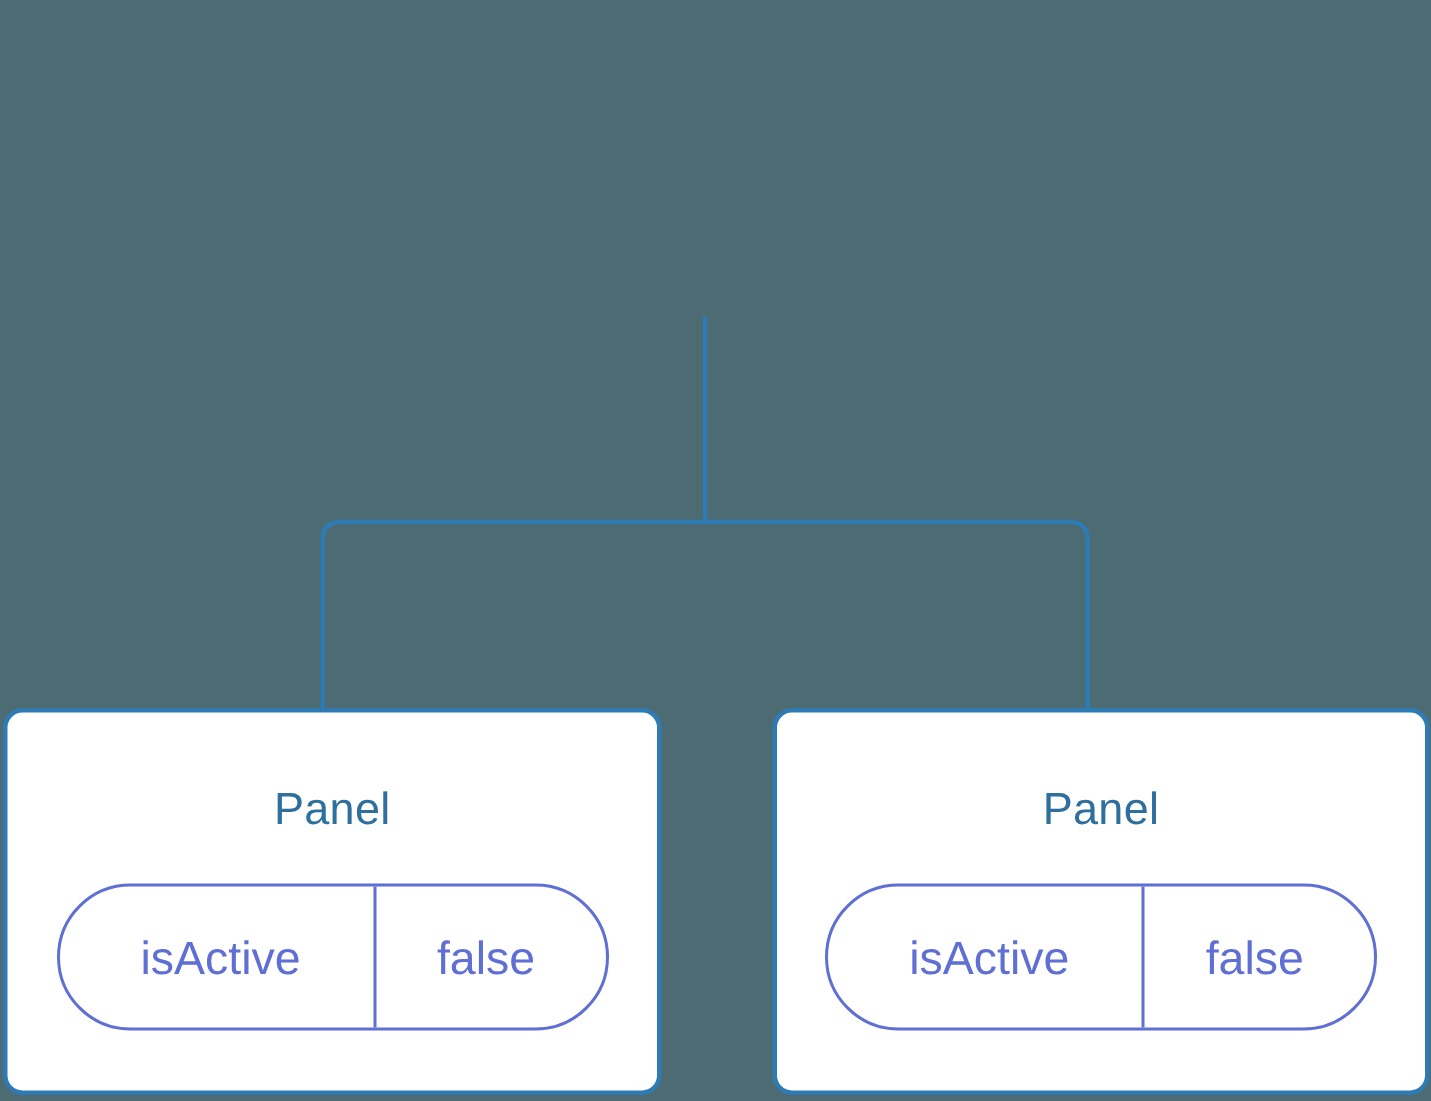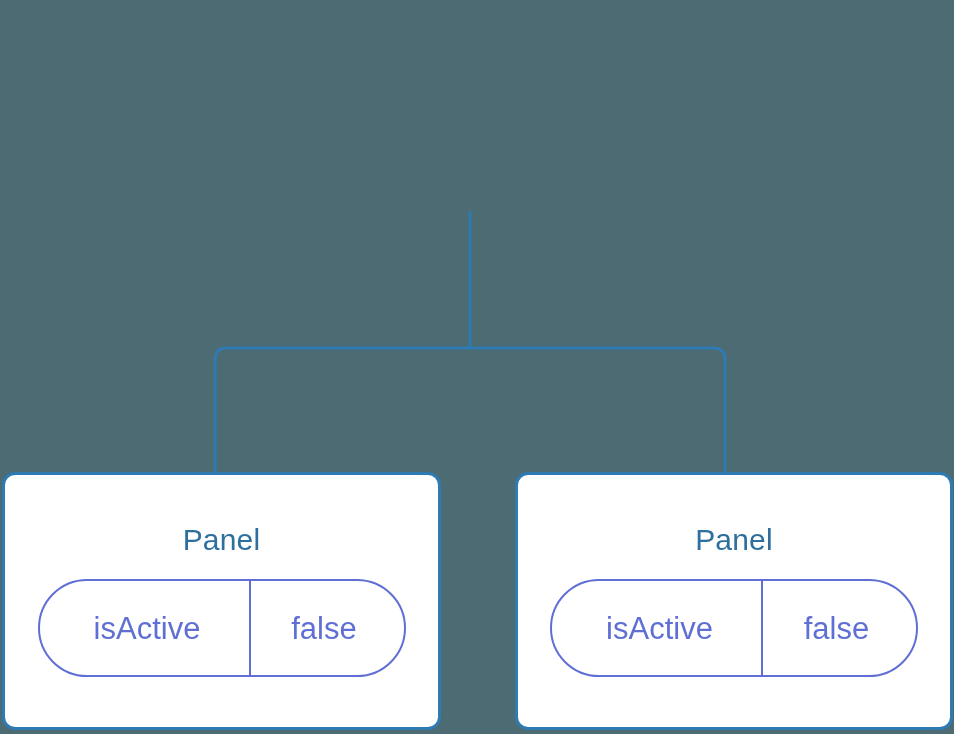--- a/index.html
+++ b/index.html
@@ -75,21 +75,21 @@
 
   .node-child .node-title {
     font-size: 30px;
     line-height: 1;
     margin-top: 50px;
     text-align: right;
   }
 
   
   .state-pill {
-    margin-top: 24px;
+    margin-top: 34px;
     height: 98px;
     display: flex;
     align-items: stretch;
     border: 2px solid #5f6fd4;
     border-radius: 999px;
     box-sizing: border-box;
     background: transparent;
   }
 
   .node-child-left  .state-pill { width: 368px; }

